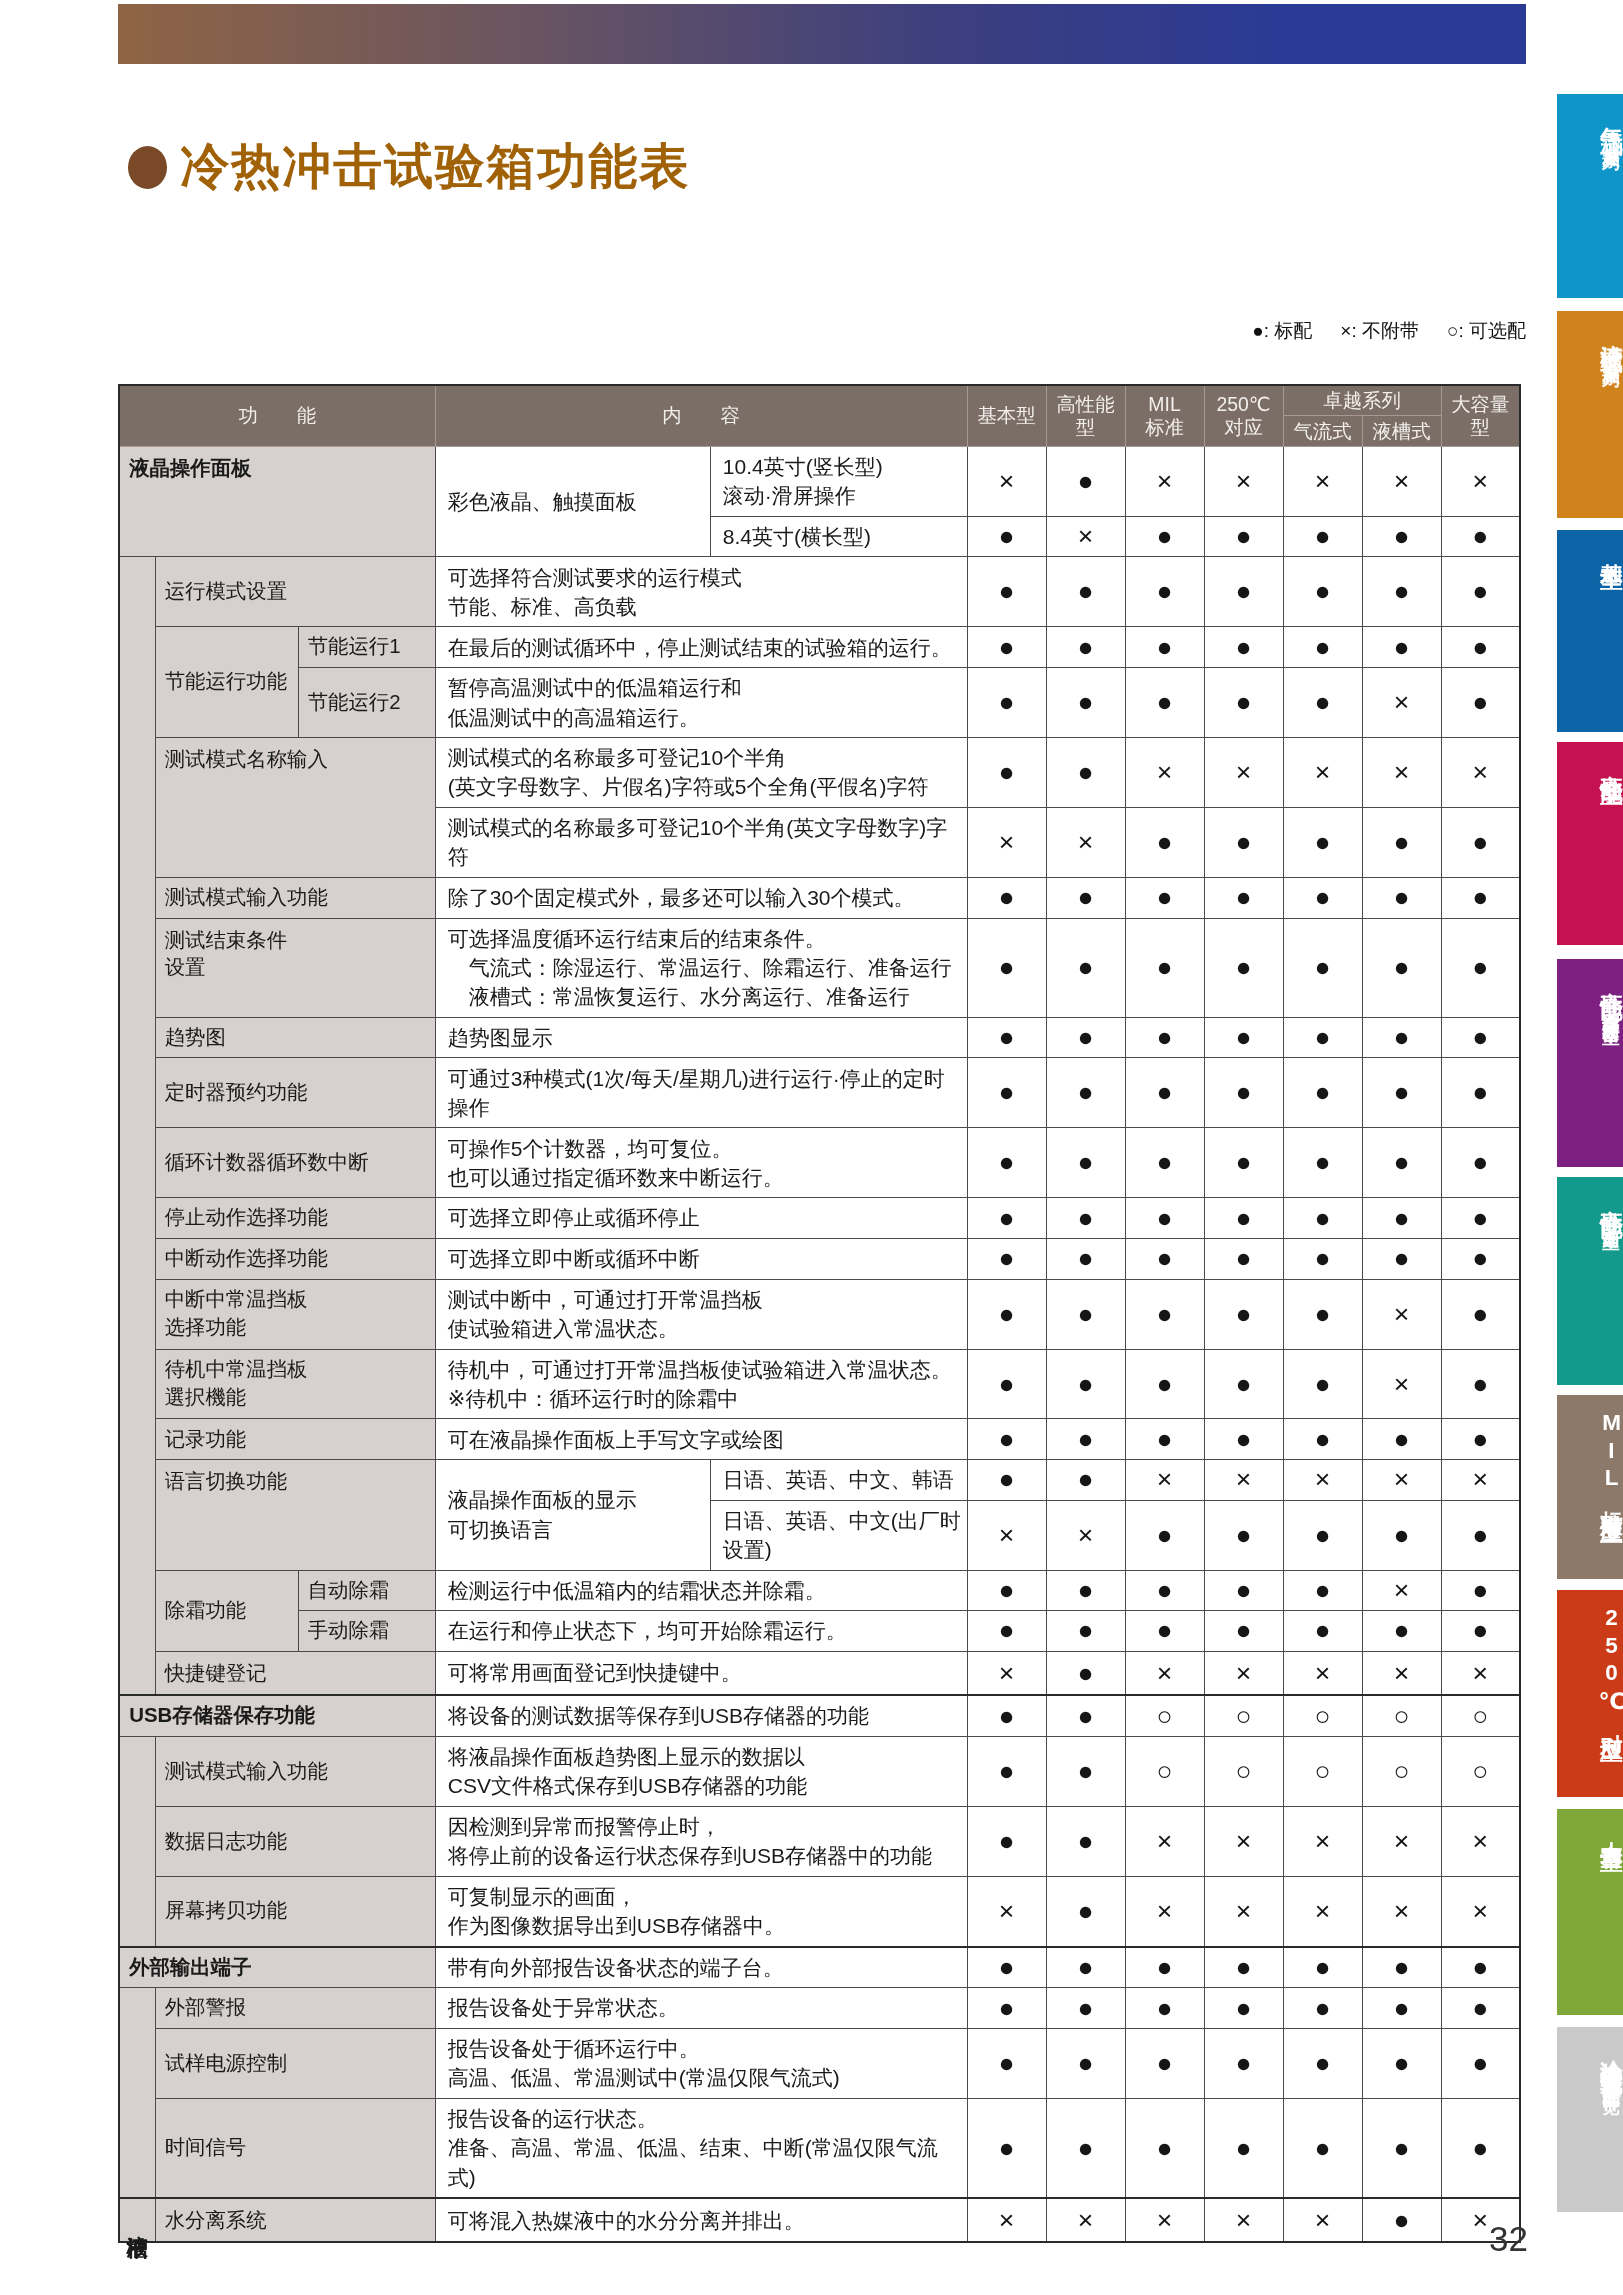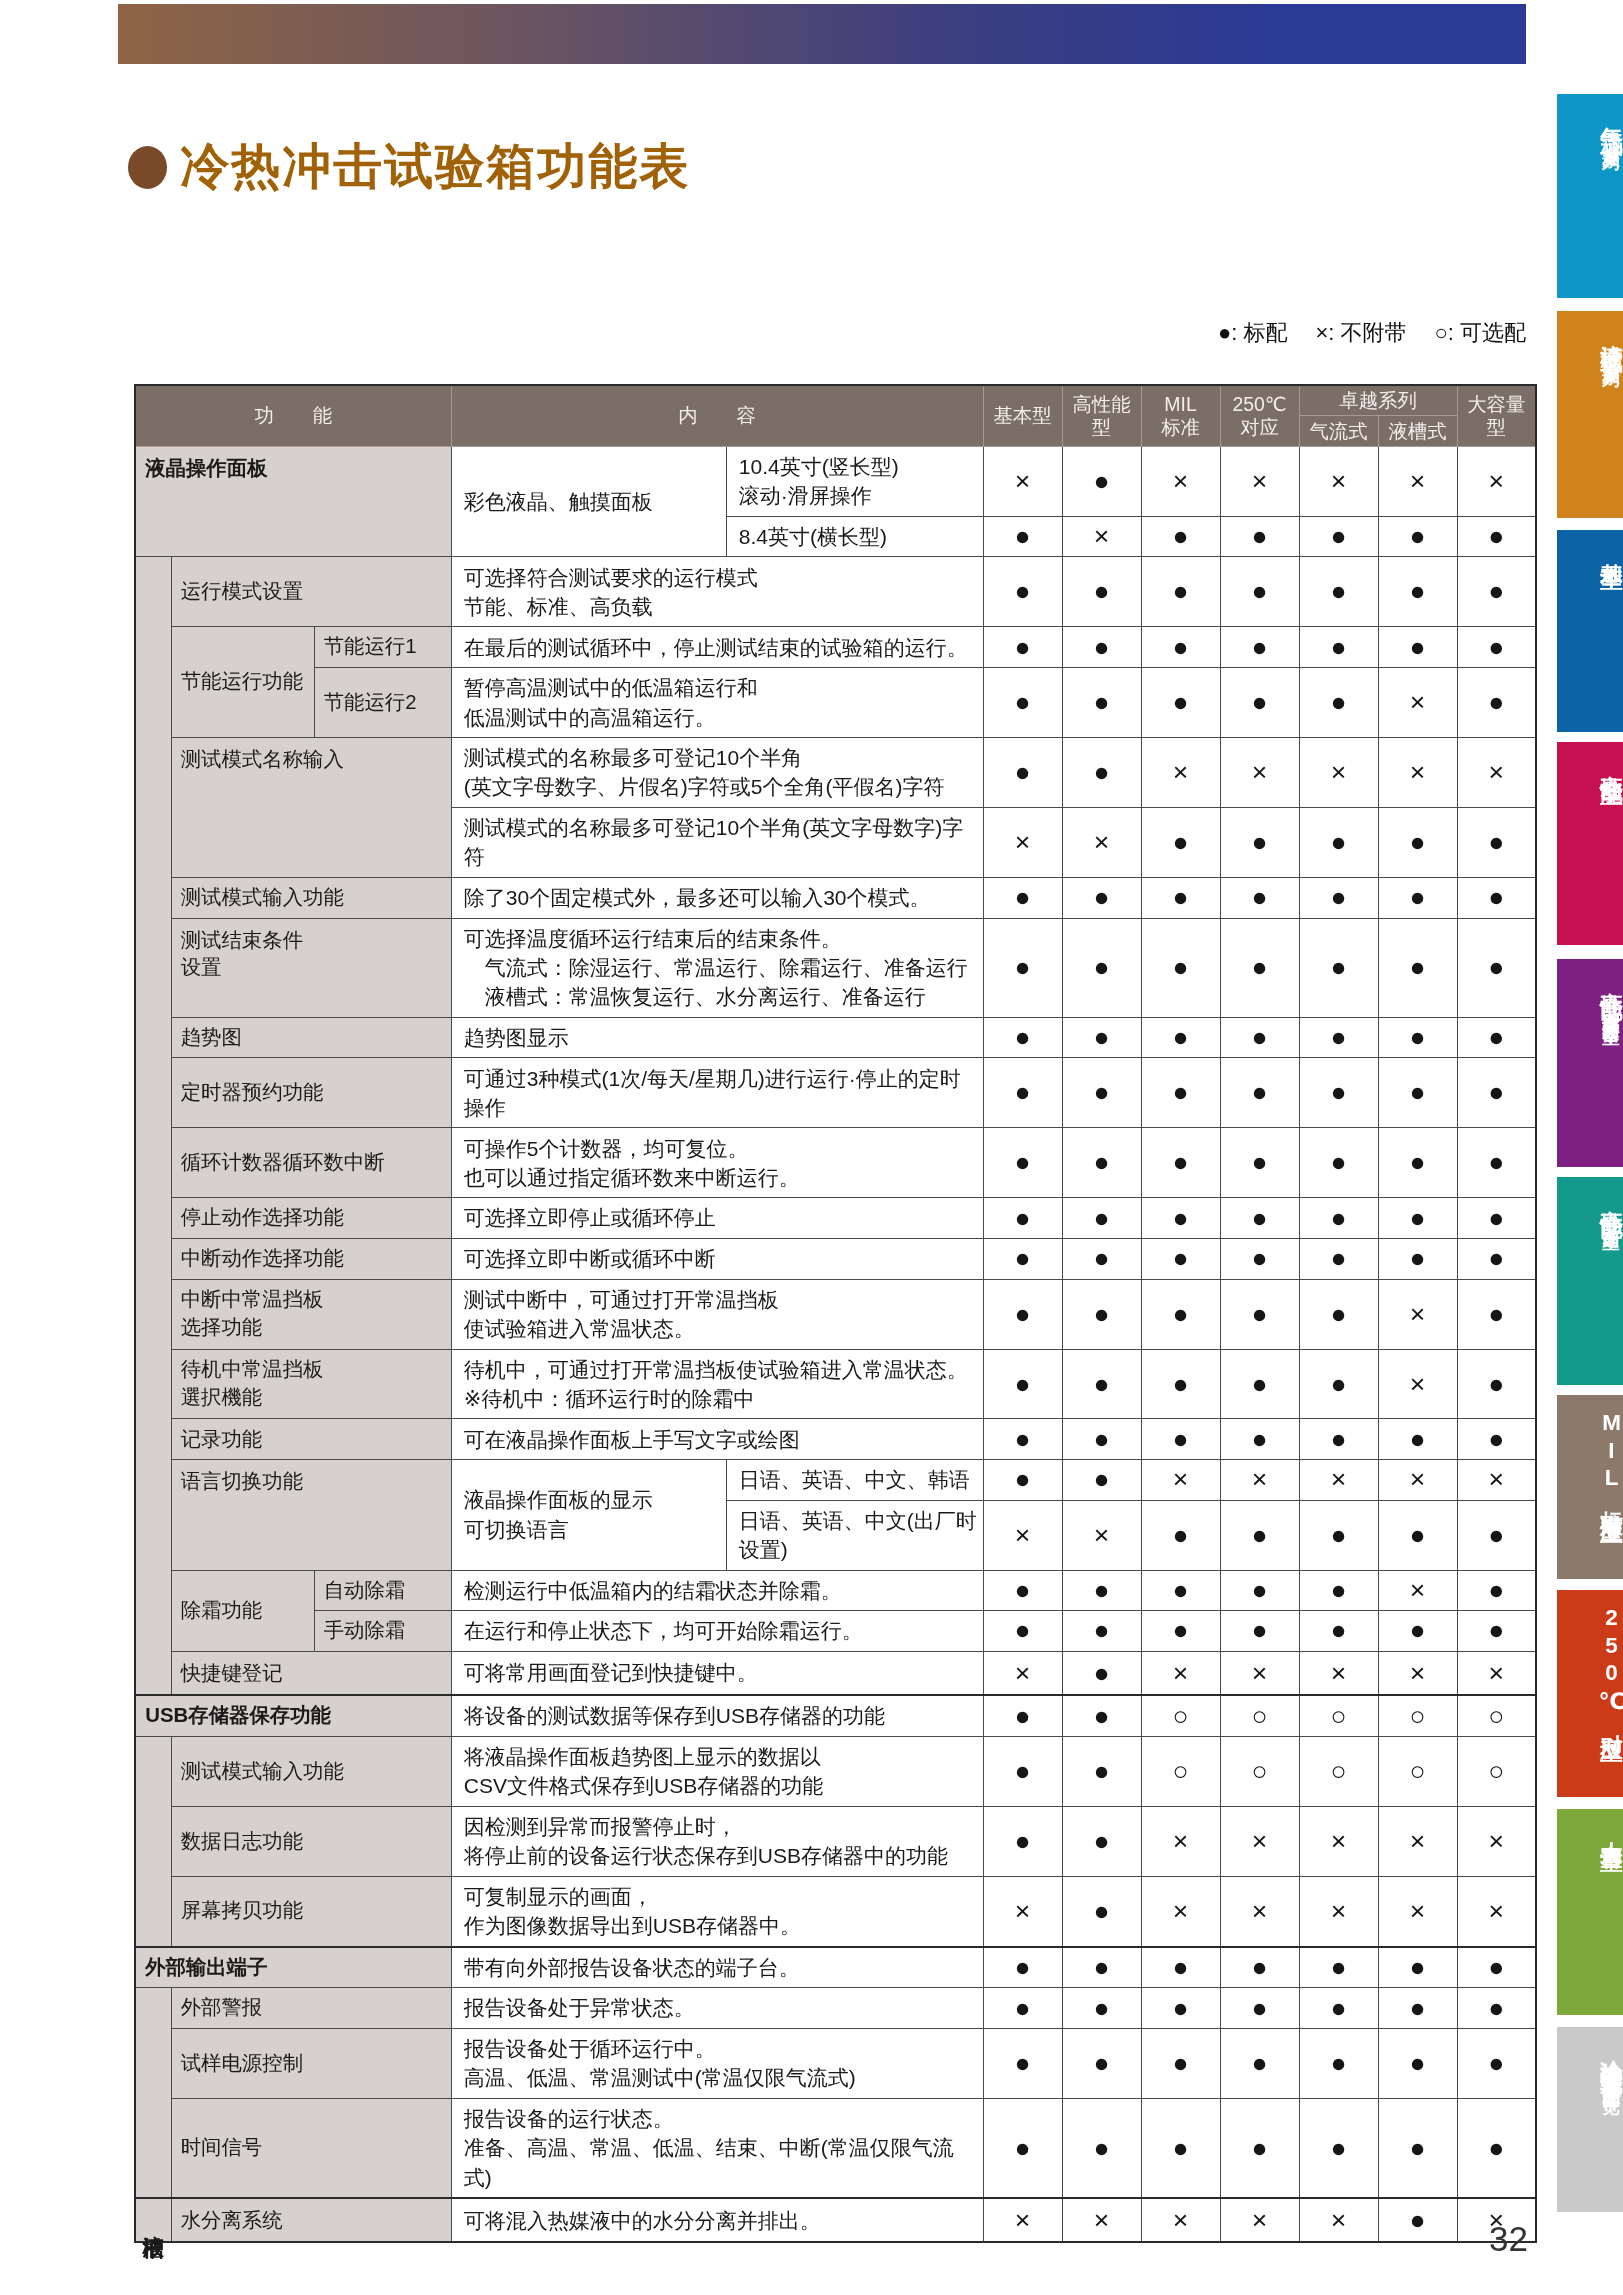--- a/index.html
+++ b/index.html
@@ -8,23 +8,23 @@
     font-family:"Liberation Sans","DejaVu Sans",sans-serif;color:#1a1a1a;
   }
   
   .topbar{position:absolute;left:118px;top:4.1px;width:1408px;height:60px;
     background:linear-gradient(to right,#8f6444 0%,#6b5560 28%,#3d3f7e 58%,#2b3a94 82%,#2b3a94 100%);}
   
   .title{position:absolute;left:128px;top:134px;display:flex;align-items:center;gap:13.3px;}
   .title .bullet{width:39px;height:43px;border-radius:50%;background:#7a4a28;display:inline-block;}
   .title .txt{font-size:49px;font-weight:bold;letter-spacing:2px;color:#a16207;}
   
-  .legend{position:absolute;top:318px;right:97px;font-size:22px;color:#111;display:flex;gap:28px;}
-  
-  table.ft{position:absolute;left:134px;top:384px;width:1402px;border-collapse:collapse;table-layout:fixed;
+  .legend{position:absolute;top:318px;right:97px;font-size:19px;color:#111;display:flex;gap:28px;}
+  
+  table.ft{position:absolute;left:118px;top:384px;width:1402px;border-collapse:collapse;table-layout:fixed;
     border:2.6px solid #2a2a2a;}
   table.ft th,table.ft td{border:1px solid #4a4a4a;box-sizing:border-box;white-space:pre-line;}
   
   table.ft th{background:#7b6e66;color:#f3efec;font-weight:normal;border-color:#a49a93;
     font-size:19.4px;text-align:center;line-height:1.2;padding:3.1px 1px;}
   tr.hA th{border-top:none;}
   th.exc{border-bottom:1.5px solid #ddd6d0;}
   
   td.fl,td.fl1,td.fl2,td.strip,td.vstrip{background:#d6d1ce;}
   td.fl,td.fl1,td.fl2{font-size:20.4px;padding:5.1px 4.1px 5.1px 9.2px;line-height:1.35;vertical-align:middle;}

